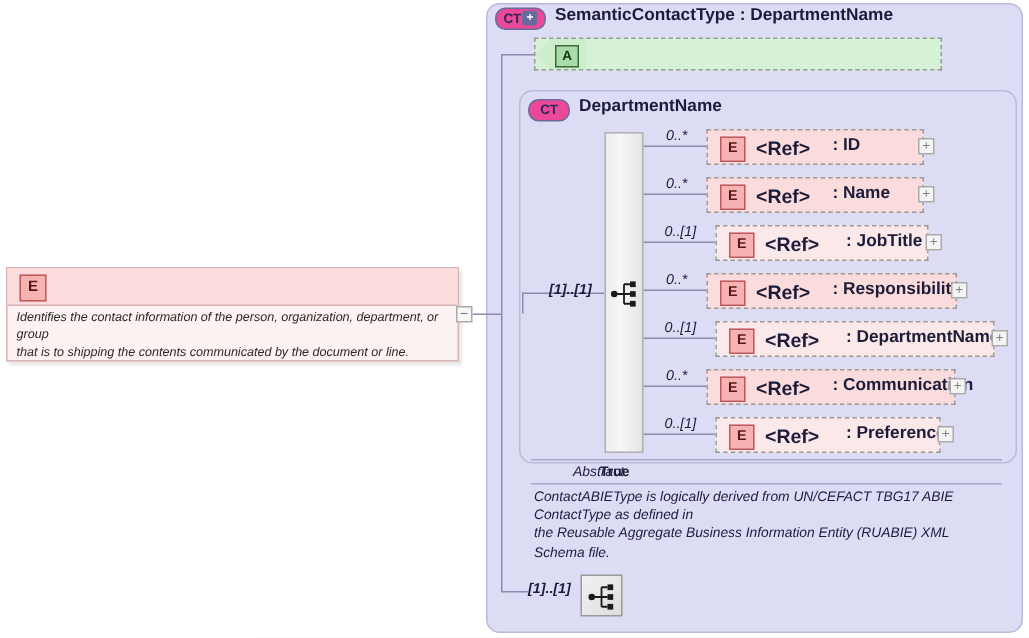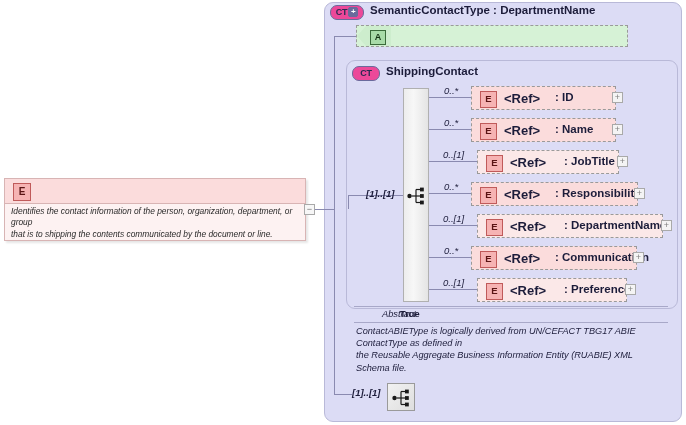--- a/index.html
+++ b/index.html
@@ -277,21 +277,21 @@
   <div class="abs ln lnh" style="left:334px; top:36px; width:22px;"></div>
   <div class="abs ln lnh" style="left:334px; top:394px; width:18px;"></div>
 
   <div class="abs attr-box">
     <div class="attr-hex"></div>
     <div class="attr-a">A</div>
   </div>
 
   <div class="abs ct-inner"></div>
   <div class="abs badge-ct" style="left:352px; top:66px;">CT</div>
-  <div class="abs title-ct" style="left:386px; top:65px;">ShippingContact</div>
+  <div class="abs title-ct" style="left:386px; top:65px;">DepartmentName</div>
 
   <div class="abs ln lnv" style="left:348px; top:195px; height:14px;"></div>
   <div class="abs ln lnh" style="left:348px; top:195px; width:55px;"></div>
   <div class="abs ln lnh" style="left:306px; top:209px; width:28px;"></div>
 
   <div class="abs occ occ-b" style="left:366px; top:188px;">[1]..[1]</div>
 
   <div class="abs seqbar">
     <svg class="seqicon" style="left:3px; top:98px;" width="20" height="18" viewBox="0 0 20 18">
       <circle cx="2.5" cy="9" r="2.2" fill="#1a1a1a"></circle>

